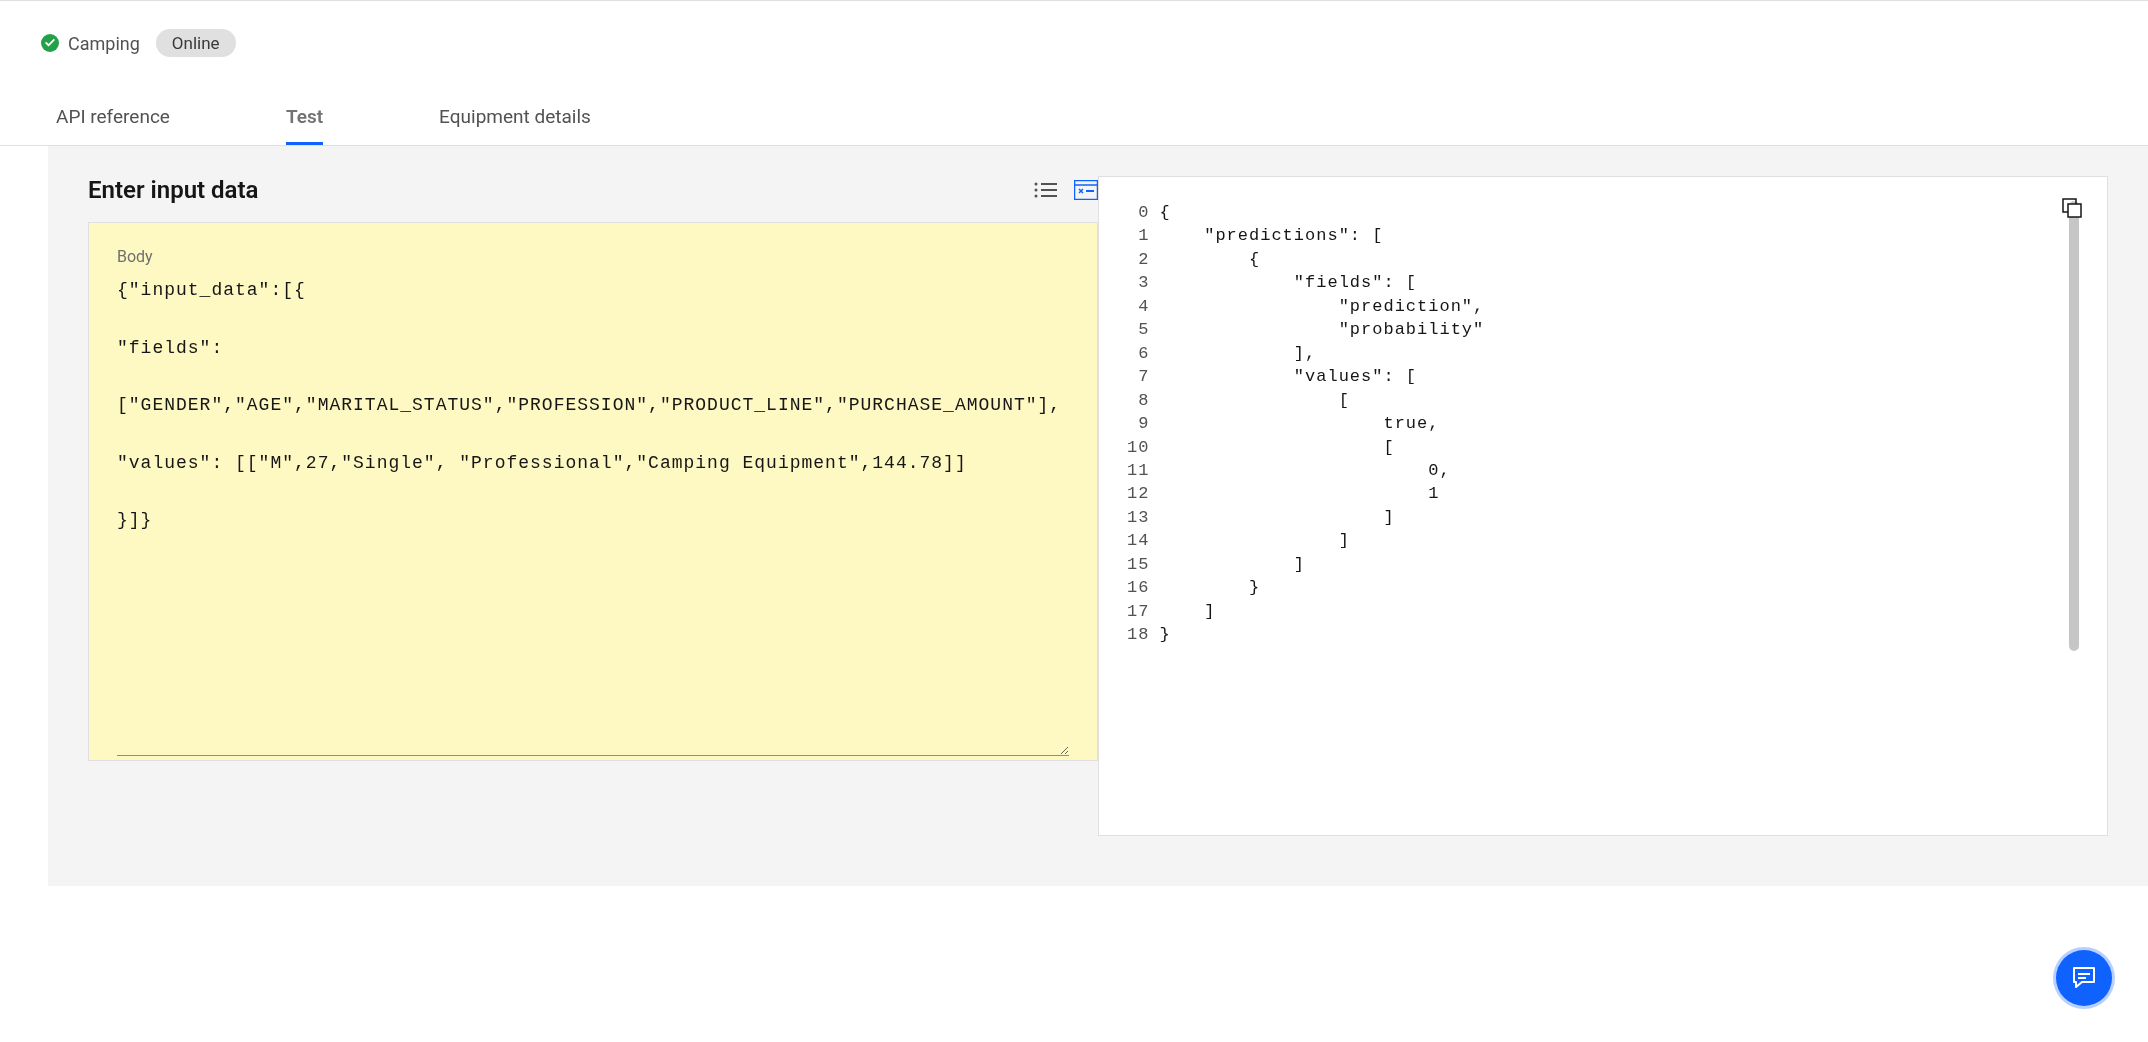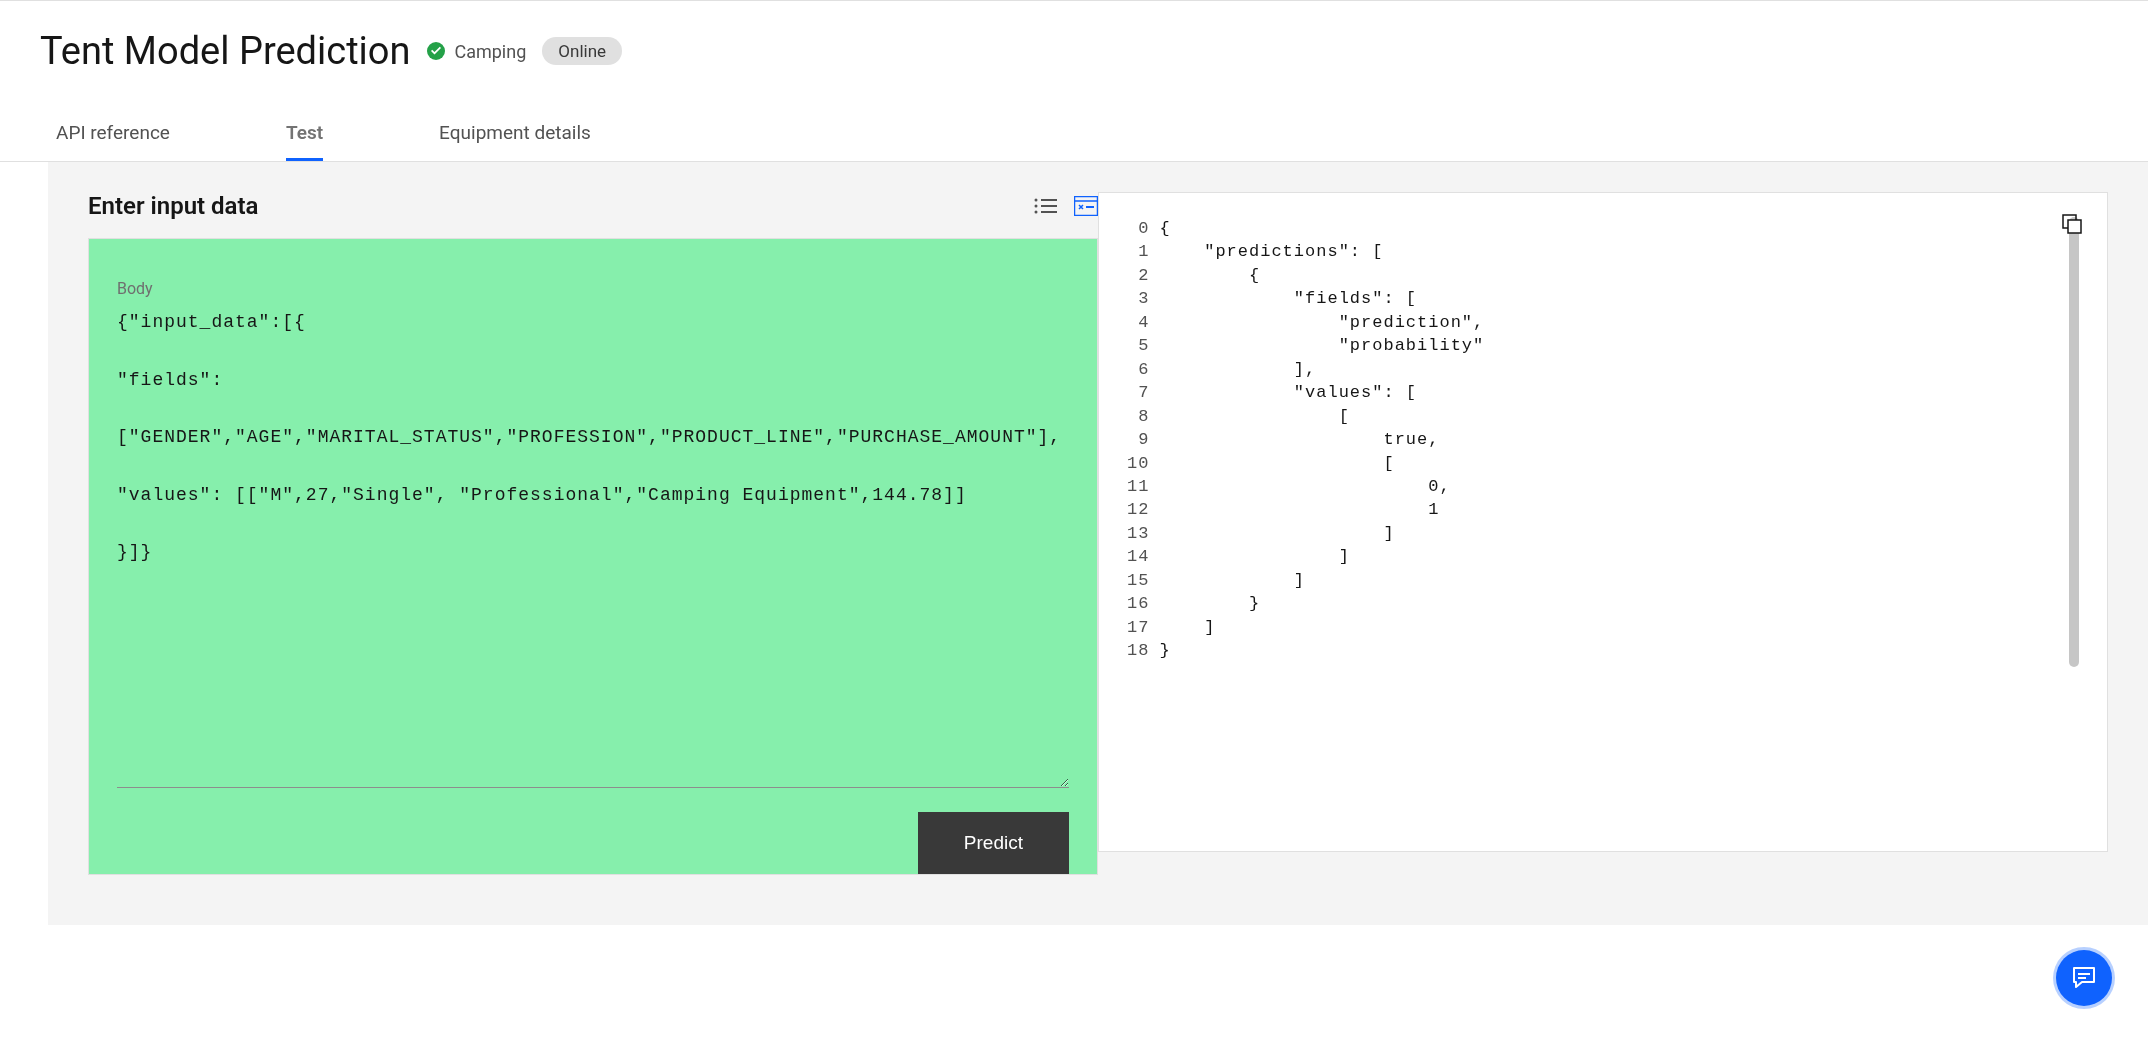--- a/index.html
+++ b/index.html
@@ -83,23 +83,23 @@
     font-weight: 600;
     color: #161616;
   }
   .panel-icons {
     display: flex;
     gap: 16px;
     align-items: center;
   }
   .panel-icons span { display: inline-flex; cursor: pointer; }
   .card {
-    background: #86efac;
+    background: #fef9c3;
     border: 1px solid #e0e0e0;
-    padding: 40px 28px 0 28px;
+    padding: 24px 28px 0 28px;
     position: relative;
   }
   .body-label {
     font-size: 16px;
     color: #6f6f6f;
     margin-bottom: 10px;
   }
   .body-textarea {
     width: 100%;
     height: 480px;
@@ -188,21 +188,20 @@
     justify-content: center;
     cursor: pointer;
     box-shadow: 0 0 0 3px rgba(15,98,254,0.3);
   }
 </style>
 </head>
 <body>
 
 <div class="page">
   <div class="header">
-    <h1 class="page-title">Tent Model Prediction</h1>
     <span class="status-check">
       <svg viewBox="0 0 20 20">
         <circle cx="10" cy="10" r="9" fill="#24a148"></circle>
         <path d="M8.5 13.5 L5 10 L6.2 8.8 L8.5 11.1 L13.8 5.8 L15 7 Z" fill="#fff"></path>
       </svg>
       <span class="status-text">Camping</span>
     </span>
     <span class="status-badge">Online</span>
   </div>
 
@@ -242,23 +241,20 @@
         <div class="body-label">Body</div>
         <textarea class="body-textarea" id="body-textarea" style="">{"input_data":[{
 
 "fields":
 
 ["GENDER","AGE","MARITAL_STATUS","PROFESSION","PRODUCT_LINE","PURCHASE_AMOUNT"],
 
 "values": [["M",27,"Single", "Professional","Camping Equipment",144.78]]
 
 }]}</textarea>
-        <div class="predict-row">
-          <button class="predict-button">Predict</button>
-        </div>
       </div>
     </div>
 
     <div class="panel-right">
       <div class="result-card">
         <div class="result-code-wrap">
           <div class="gutter" id="result-gutter"> 0
  1
  2
  3

